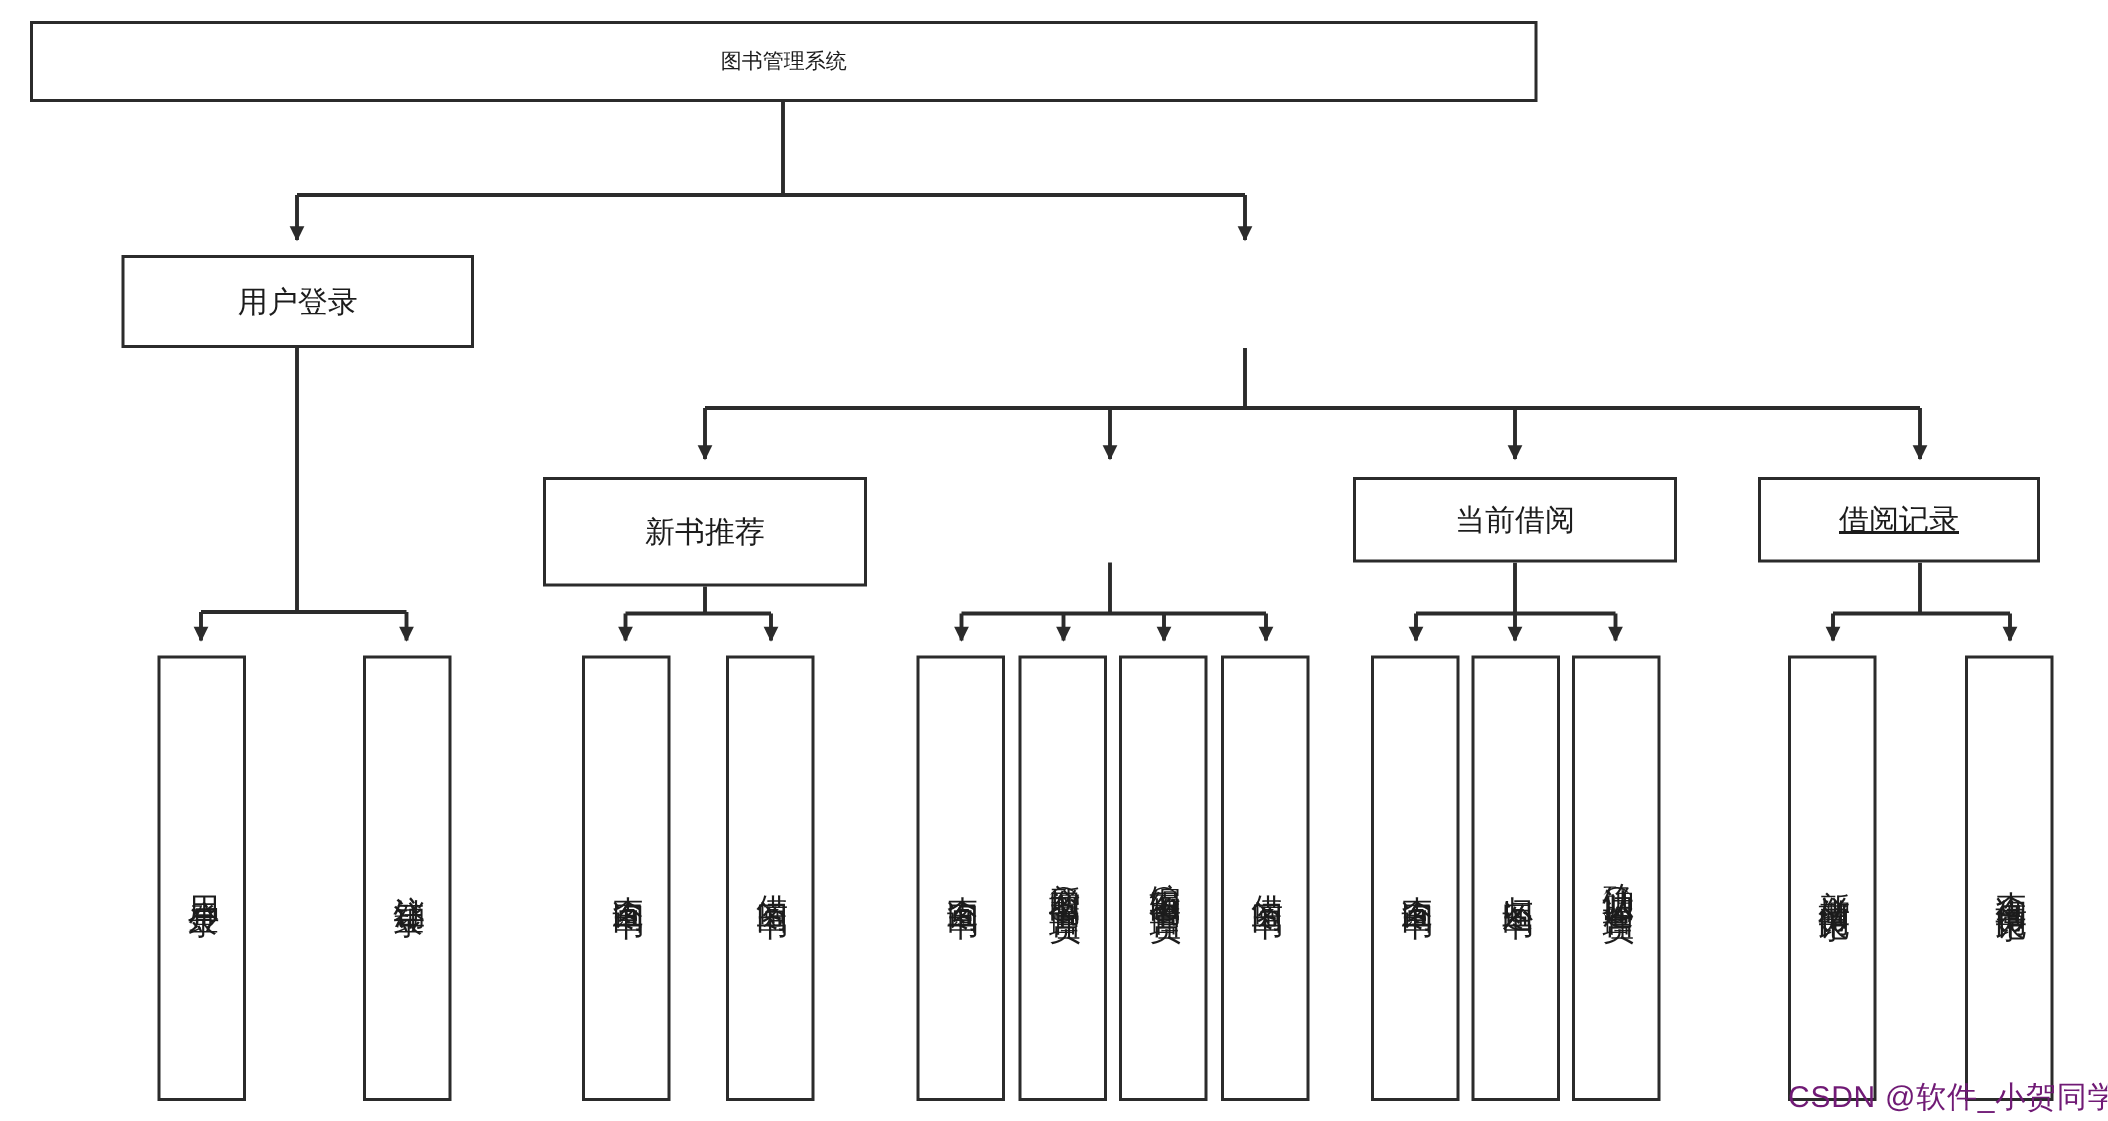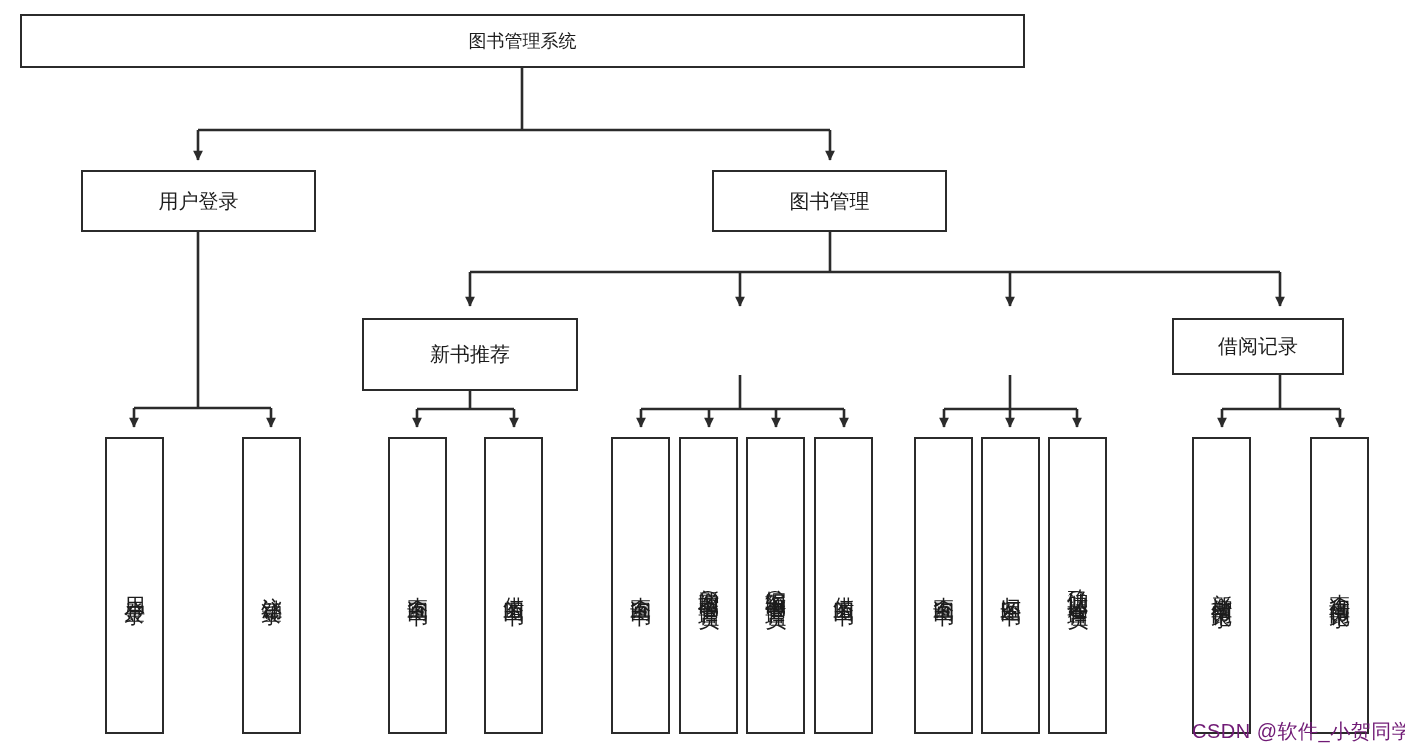--- a/index.html
+++ b/index.html
@@ -1,21 +1,21 @@
 <!DOCTYPE html>
 <html><head>
 <meta charset="utf-8">
 <style>
   html,body{margin:0;padding:0;background:#ffffff;}
   body{font-family:"Liberation Sans","DejaVu Sans",sans-serif;}
   #stage{position:relative;width:1405px;height:747px;background:#ffffff;overflow:hidden;}
   #wires{position:absolute;left:0;top:0;width:1405px;height:747px;}
   .node{position:absolute;box-sizing:border-box;background:#ffffff;border:2px solid #2b2b2b;
         display:flex;align-items:center;justify-content:center;color:#1c1c1c;}
-  .node.root{font-size:18px;text-align:center;}
+  .node.root{font-size:14px;text-align:center;}
   .node.lvl2{font-size:20px;}
   .leaf{font-size:21px;line-height:1.08;text-align:center;}
   .leaf .vtext{writing-mode:vertical-rl;text-orientation:upright;letter-spacing:3px;
                 display:block;max-height:100%;}
   .watermark{position:absolute;color:#701a75;font-size:20px;letter-spacing:.5px;white-space:nowrap;}
 </style>
 </head>
 <body>
 
 <div id="stage">
@@ -70,28 +70,28 @@
     </g>
   </svg>
 
   <div class="node root" style="left:20px;top:14px;width:1005px;height:54px;">
     <span>图书管理系统</span>
   </div>
 
   <div class="node lvl2" style="left:81px;top:170px;width:235px;height:62px;">
     <span>用户登录</span>
   </div>
-  <div class="node lvl2" style="left:712px;top:170px;width:235px;height:62px;">
-    <span>图书管理</span>
-  </div>
 
   <div class="node lvl2" style="left:362px;top:318px;width:216px;height:73px;">
     <span>新书推荐</span>
   </div>
-  <div class="node lvl2" style="left:1172px;top:318px;width:172px;height:57px;">
+  <div class="node lvl2" style="left:902px;top:318px;width:216px;height:57px;">
+    <span>当前借阅</span>
+  </div>
+  <div class="node lvl2" style="left:1172px;top:318px;width:188px;height:57px;text-decoration:underline;">
     <span>借阅记录</span>
   </div>
 
   <div class="node leaf" style="left:105px;top:437px;width:59px;height:297px;">
     <span class="vtext">用户登录</span>
   </div>
   <div class="node leaf" style="left:242px;top:437px;width:59px;height:297px;">
     <span class="vtext">注销登录</span>
   </div>
 

